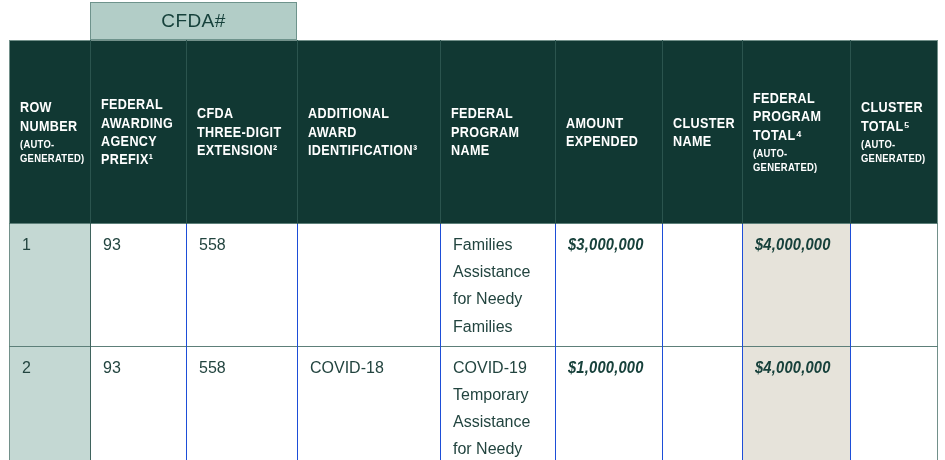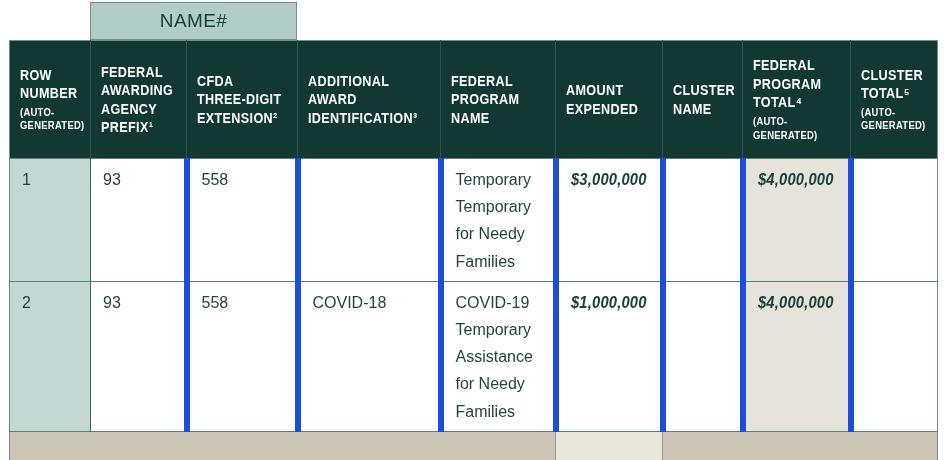--- a/index.html
+++ b/index.html
@@ -18,21 +18,21 @@
     font-size:19px;color:#16413b;letter-spacing:.4px;
   }
 
   table{
     border-collapse:collapse;table-layout:fixed;width:928px;
     border:1px solid #72908a;
   }
   td{overflow:hidden;}
 
   
-  tr.hdr-row{height:118px;}
+  tr.hdr-row{height:183px;}
   td.hdr{
     background:#113833;color:#ffffff;vertical-align:middle;
     padding:8px 6px 8px 10px;border-right:1px solid #2b544e;
   }
   .hdr-text{
     display:inline-block;transform:scaleX(.9);transform-origin:0 50%;
     font-weight:bold;font-size:14px;line-height:1.32;letter-spacing:.4px;
     white-space:pre-line;
   }
   .hdr-sub{
@@ -40,21 +40,21 @@
     font-weight:bold;font-size:10.5px;line-height:1.3;letter-spacing:.3px;
     margin-top:3px;
   }
 
   
   tr.data-row-1{height:110px;}
   tr.data-row-2{height:118px;}
   td.cell{
     background:#ffffff;vertical-align:top;
     padding:7px 8px 6px 12px;font-size:16px;line-height:1.7;
-    border-right:6px solid #1d4ed8;border-top:1px solid #5d7f79;
+    border-right:1px solid #1d4ed8;border-top:1px solid #5d7f79;
     color:#22443f;
   }
   td.cell-rownum{background:#c4d8d3;border-right:1px solid #3f635d;}
   td.cell-money{
     font-weight:bold;letter-spacing:.2px;color:#17413b;font-style:italic;
   }
   td.cell-money .mono-sq{display:inline-block;transform:scaleX(.92);transform-origin:0 0;}
   td.cell-fptotal{background:#e6e3da;margin-left:48px;}
 
   
@@ -70,21 +70,21 @@
     border:1px solid #8f9f94;border-top:1px solid #5d7f79;
   }
   td.footer-rest{background:#ccc5b6;border-top:1px solid #5d7f79;}
 </style>
 </head>
 <body>
 
 <div class="wrap">
 
   <div class="cfda-box">
-    <span>NAME#</span>
+    <span>CFDA#</span>
   </div>
 
   <table>
     <colgroup>
       <col style="width:81px">
         <col style="width:96px">
         <col style="width:111px">
       <col style="width:143px">
         <col style="width:115px">
         <col style="width:107px">
@@ -125,21 +125,21 @@
         <div class="hdr-text">CLUSTER TOTAL⁵</div>
         <div class="hdr-sub">(AUTO-GENERATED)</div>
       </td>
     </tr>
 
     <tr class="data-row-1">
       <td class="cell cell-rownum">1</td>
       <td class="cell">93</td>
       <td class="cell">558</td>
       <td class="cell"></td>
-      <td class="cell">Temporary Temporary for Needy Families</td>
+      <td class="cell">Families Assistance for Needy Families</td>
       <td class="cell cell-money"><span class="mono-sq">$3,000,000</span></td>
       <td class="cell"></td>
       <td class="cell cell-money cell-fptotal"><span class="mono-sq">$4,000,000</span></td>
       <td class="cell" style="border-right:none"></td>
     </tr>
 
     <tr class="data-row-2">
       <td class="cell cell-rownum">2</td>
       <td class="cell">93</td>
       <td class="cell">558</td>

